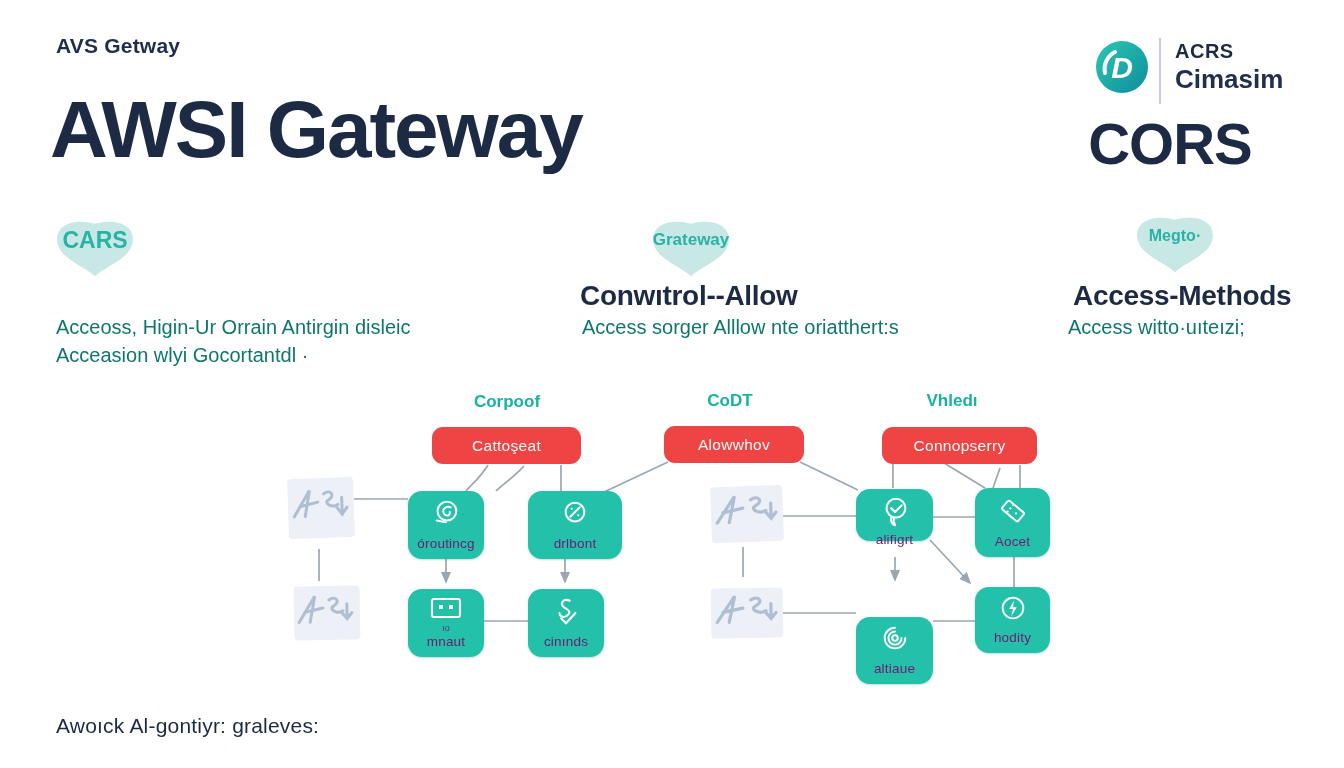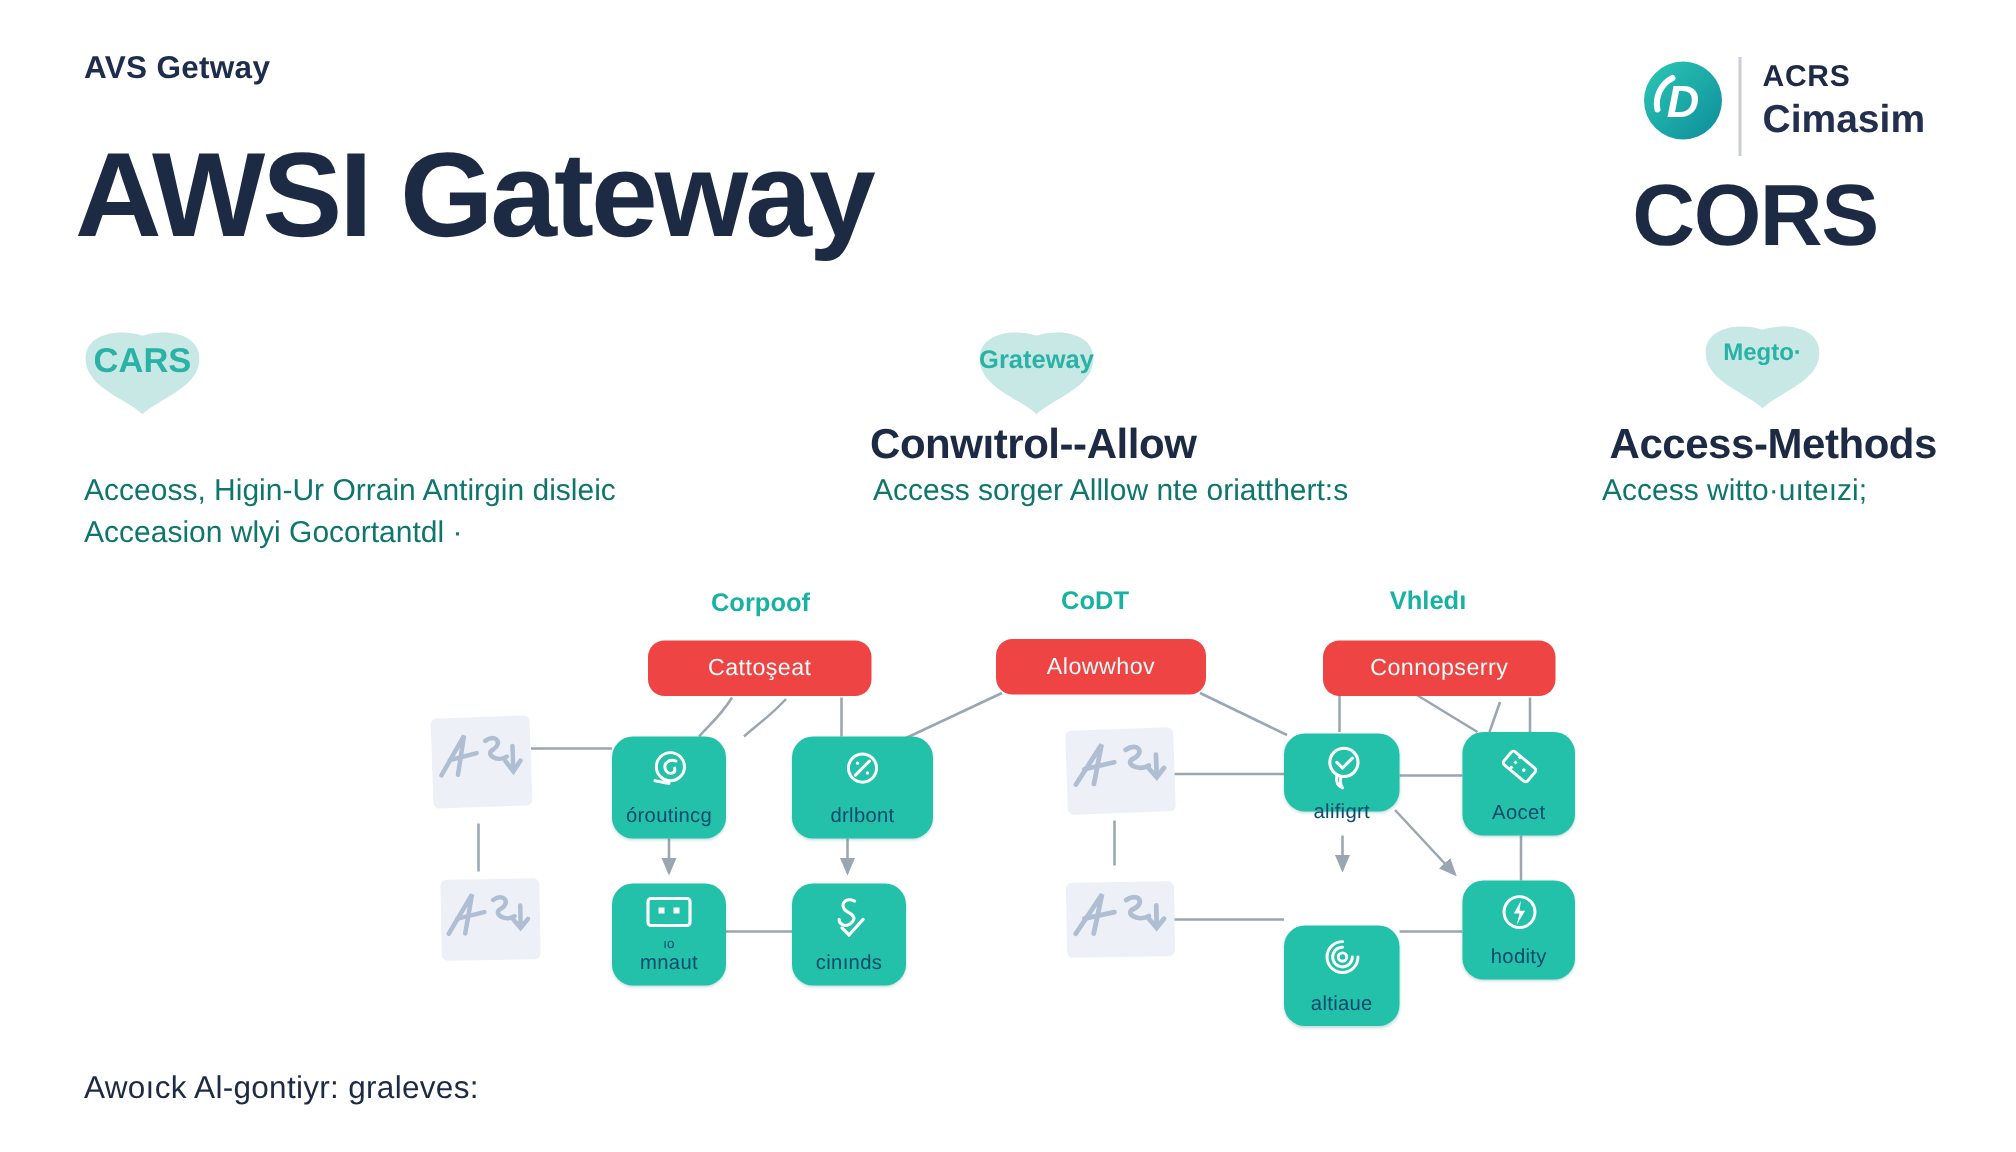--- a/index.html
+++ b/index.html
@@ -24,21 +24,21 @@
   .badge svg{display:block;}
   .badge .badge-label{position:absolute;left:0;top:11px;width:100%;text-align:center;
     font-weight:700;color:#29b2a5;}
   .col-heading{font-size:28px;font-weight:700;color:#1c2a44;letter-spacing:-.3px;}
   .col-sub{font-size:20px;color:#0f766e;line-height:28px;}
 
   
   .cluster-label{font-size:17px;font-weight:700;color:#17b2a2;text-align:center;width:140px;}
   .pill{height:37px;background:#ef4444;border-radius:11px;color:#eafaf7;
     display:flex;align-items:center;justify-content:center;font-size:15.5px;letter-spacing:.3px;}
-  .node{background:#23c1a9;border-radius:14px;color:#0c4a6e;display:flex;flex-direction:column;
+  .node{background:#23c1a9;border-radius:14px;color:#701a75;display:flex;flex-direction:column;
     align-items:center;justify-content:flex-start;box-shadow:0 1px 2px rgba(20,120,110,.25);}
   .node .nlabel{font-size:13.5px;letter-spacing:.2px;margin-top:auto;margin-bottom:8px;}
   .node .ncaption{font-size:9px;line-height:8px;margin-top:-2px;opacity:.95;}
   .node svg{margin-top:7px;}
   .scribble{background:#edf1f7;border-radius:4px;}
   .scribble svg{display:block;}
   .footer-note{left:56px;top:714px;font-size:21px;color:#1c2a44;letter-spacing:.2px;}
 </style>
 </head>
 <body>

